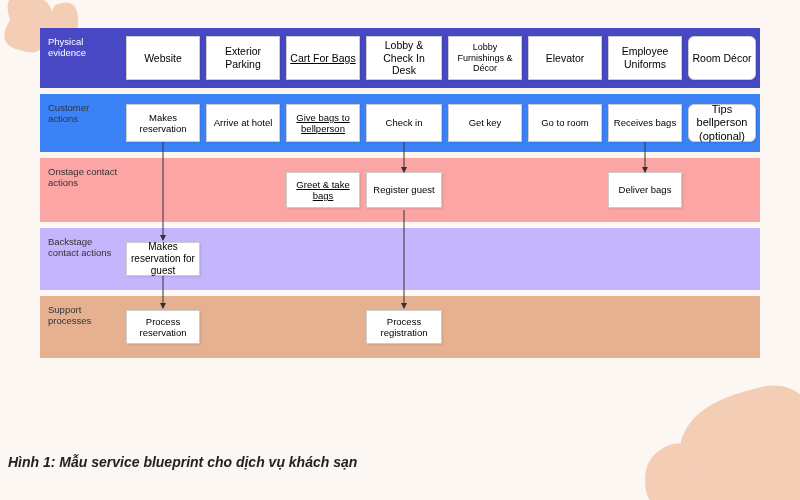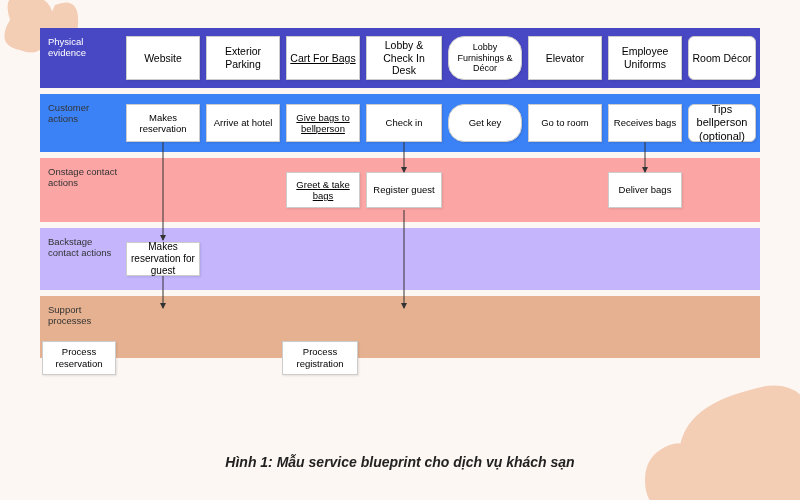--- a/index.html
+++ b/index.html
@@ -37,21 +37,21 @@
     padding: 8px 6px 0 8px;
     font-size: 9.5px;
     line-height: 1.2;
     color: #333;
   }
   .row-physical { background: #4848c5; height: 60px; justify-content: flex-end; }
   .row-physical .row-label { color: #fff; }
   .row-customer { background: #3b82f6; height: 58px; }
   .row-onstage { background: #fca5a5; height: 64px; }
   .row-backstage { background: #c4b5fd; height: 62px; }
-  .row-support { background: #e5b190; height: 62px; flex-direction: column; }
+  .row-support { background: #e5b190; height: 62px; }
 
   .row-cells {
     flex: 1;
     position: relative;
   }
   .card {
     position: absolute;
     background: #fff;
     border: 1px solid #ccc;
     padding: 4px 3px;
@@ -62,21 +62,21 @@
     justify-content: center;
     line-height: 1.2;
     box-shadow: 1px 1px 2px rgba(0,0,0,0.1);
   }
 
   
   .c0 { left: 2px;   width: 74px; }
   .c1 { left: 82px;  width: 74px; }
   .c2 { left: 162px; width: 74px; text-decoration: underline; }
   .c3 { left: 242px; width: 76px; }
-  .c4 { left: 324px; width: 74px; border-radius: 16px; }
+  .c4 { left: 324px; width: 74px; }
   .c5 { left: 404px; width: 74px; }
   .c6 { left: 484px; width: 74px; }
   .c7 { left: 564px; width: 68px; border-radius: 6px; }
 
   .row-physical .card { top: 8px; height: 44px; font-size: 10.5px; font-weight: 500; }
   .row-customer .card { top: 10px; height: 38px; }
   .row-onstage .card { top: 14px; height: 36px; }
   .row-backstage .card { top: 14px; height: 34px; font-size: 10px; }
   .row-support .card { top: 14px; height: 34px; }
 
@@ -84,25 +84,26 @@
     position: absolute;
     top: 0; left: 0; width: 100%; height: 100%;
     pointer-events: none;
   }
 
   .caption {
     position: absolute;
     bottom: 30px;
     left: 0;
     width: 100%;
-    text-align: center;
+    text-align: left;
     font-weight: bold;
     font-style: italic;
     font-size: 14px;
     color: #222;
+    padding-left: 8px;
   }
 </style>
 </head>
 <body>
 
 <svg class="blob-tl" viewBox="0 0 100 100">
   <path d="M20,40 Q10,10 40,15 Q70,20 60,50 Q55,80 30,70 Q5,65 20,40 Z"></path>
   <path d="M65,25 Q90,15 88,45 Q86,70 65,62 Q50,55 65,25 Z"></path>
 </svg>
 <svg class="blob-br" viewBox="0 0 200 180">

